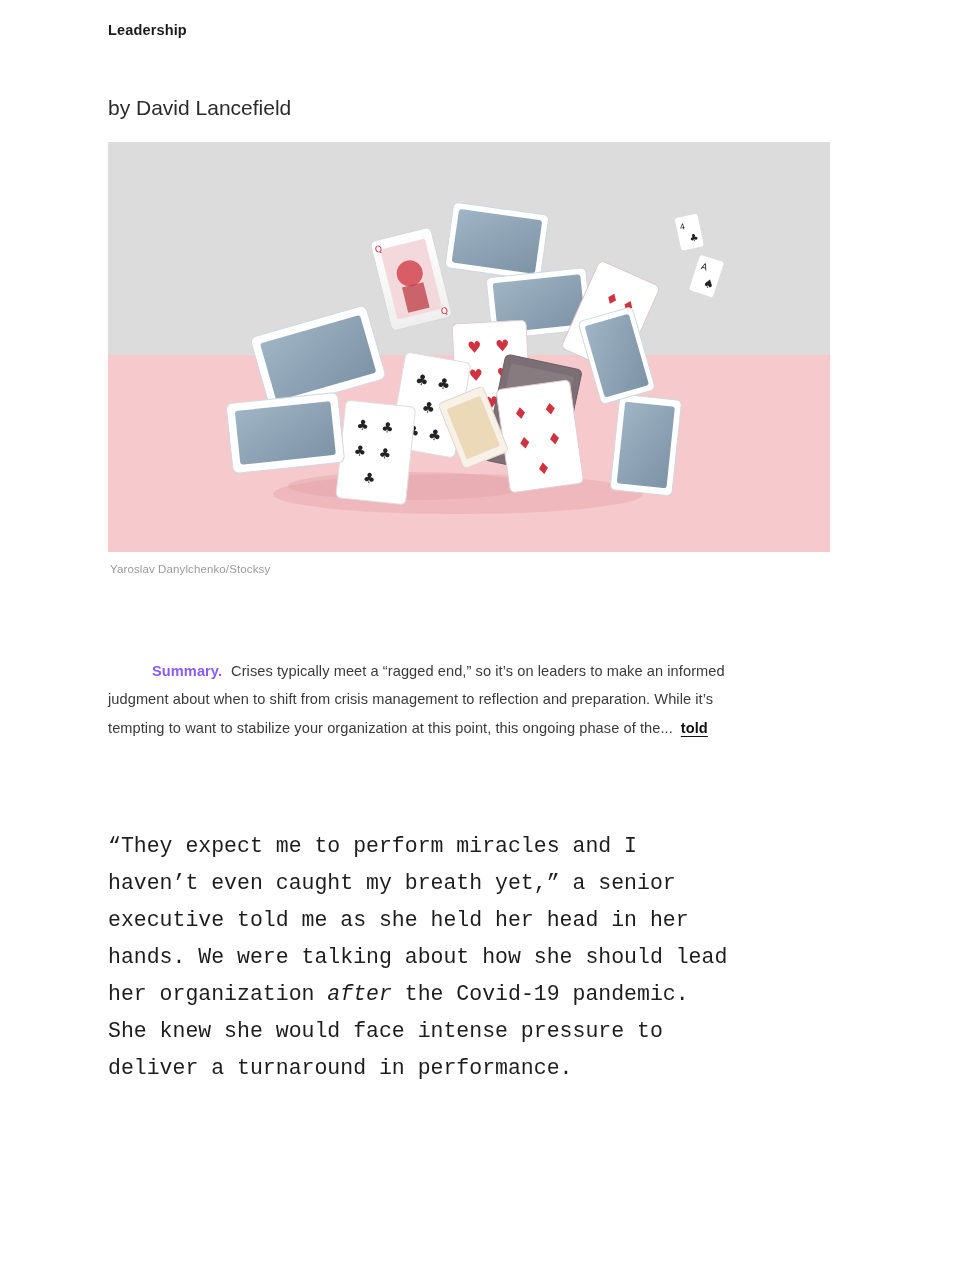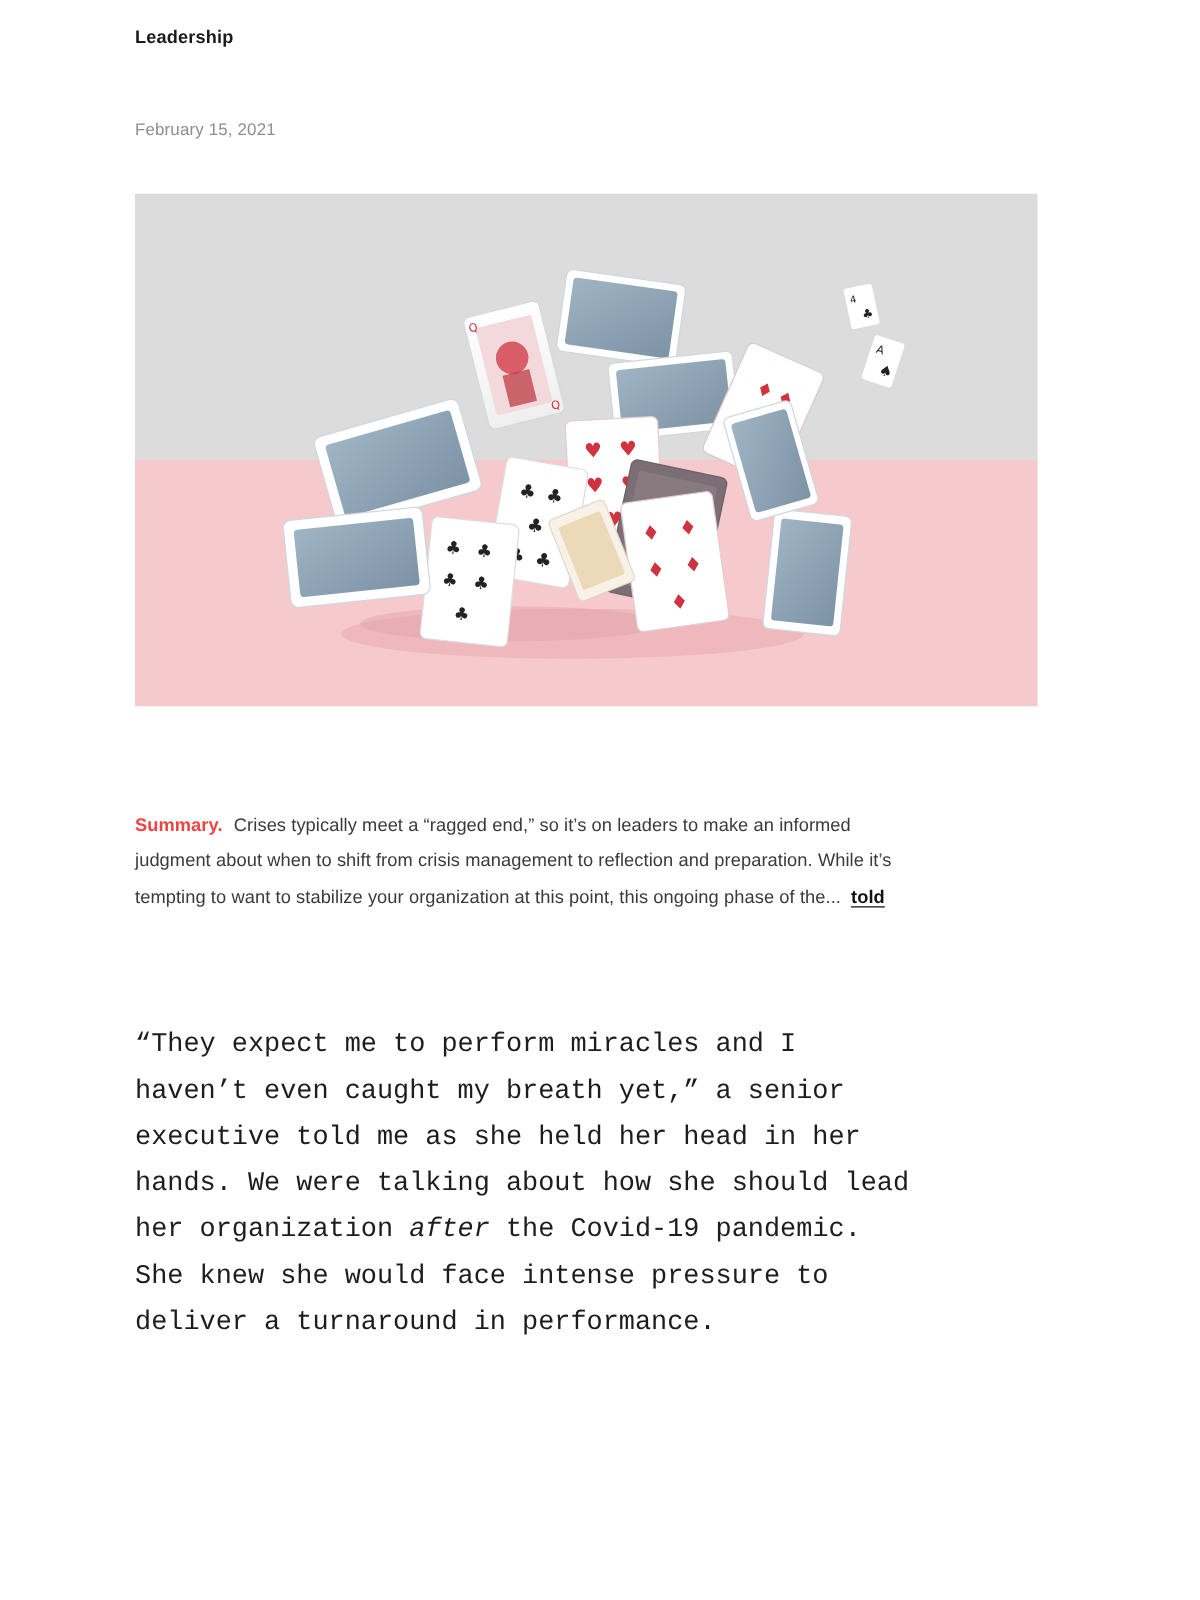--- a/index.html
+++ b/index.html
@@ -94,21 +94,22 @@
   .summary {
     margin: 82px 0 0 0;
     max-width: 706px;
     font-size: 14.6px;
     line-height: 1.95;
     color: #3a3a3a;
     letter-spacing: 0.005em;
   }
   .summary .label {
     font-weight: bold;
-    color: #ef4444;
+    color: #8b5cf6;
+    margin-left: 44px;
   }
   .summary .gap { display: inline-block; width: 9px; }
   .more-link {
     font-weight: bold;
     color: #111111;
     text-decoration: underline;
     text-underline-offset: 3px;
     margin-left: 8px;
     cursor: pointer;
   }
@@ -127,22 +128,22 @@
 </style>
 </head>
 <body>
 
 <div class="page">
   <div class="content">
 
     <div class="kicker">Leadership</div>
 
 
-
-    <div class="pubdate">February 15, 2021</div>
+    <div class="byline">by David Lancefield</div>
+
 
     <div class="hero-wrap">
       <div class="hero">
         <div class="bg-top"></div>
         <div class="bg-bottom"></div>
         <svg width="722" height="410" viewBox="0 0 722 410">
           <defs>
             <linearGradient id="backpat" x1="0" y1="0" x2="1" y2="1">
               <stop offset="0%" stop-color="#9fb4c4"></stop>
               <stop offset="100%" stop-color="#7d93a6"></stop>
@@ -264,20 +265,21 @@
             <rect x="0" y="0" width="56" height="86" rx="5" fill="#ffffff" stroke="#cfd8df"></rect>
             <rect x="5" y="6" width="46" height="74" rx="3" fill="url(#backpat)"></rect>
           </g>
 
           <g transform="translate(330,262) rotate(-22)">
             <rect x="0" y="0" width="48" height="70" rx="4" fill="#f8f1e7" stroke="#e0d8cc"></rect>
             <rect x="6" y="8" width="36" height="54" rx="2" fill="#e7d3ad" opacity="0.8"></rect>
           </g>
         </svg>
       </div>
+      <div class="caption">Yaroslav Danylchenko/Stocksy</div>
     </div>
 
     <div class="summary">
       <span class="label">Summary.</span><span class="gap"></span><span>Crises typically meet a “ragged end,” so it’s on leaders to make an informed judgment about when to shift from crisis management to reflection and preparation. While it’s tempting to want to stabilize your organization at this point, this ongoing phase of the...</span><span class="more-link">told</span>
     </div>
 
     <div class="body-copy">
       <p><span>“They expect me to perform miracles and I haven’t even caught my breath yet,” a senior executive told me as she held her head in her hands. We were talking about how she should lead her organization </span><em>after</em><span> the Covid-19 pandemic. She knew she would face intense pressure to deliver a turnaround in performance.</span></p>
     </div>
 

